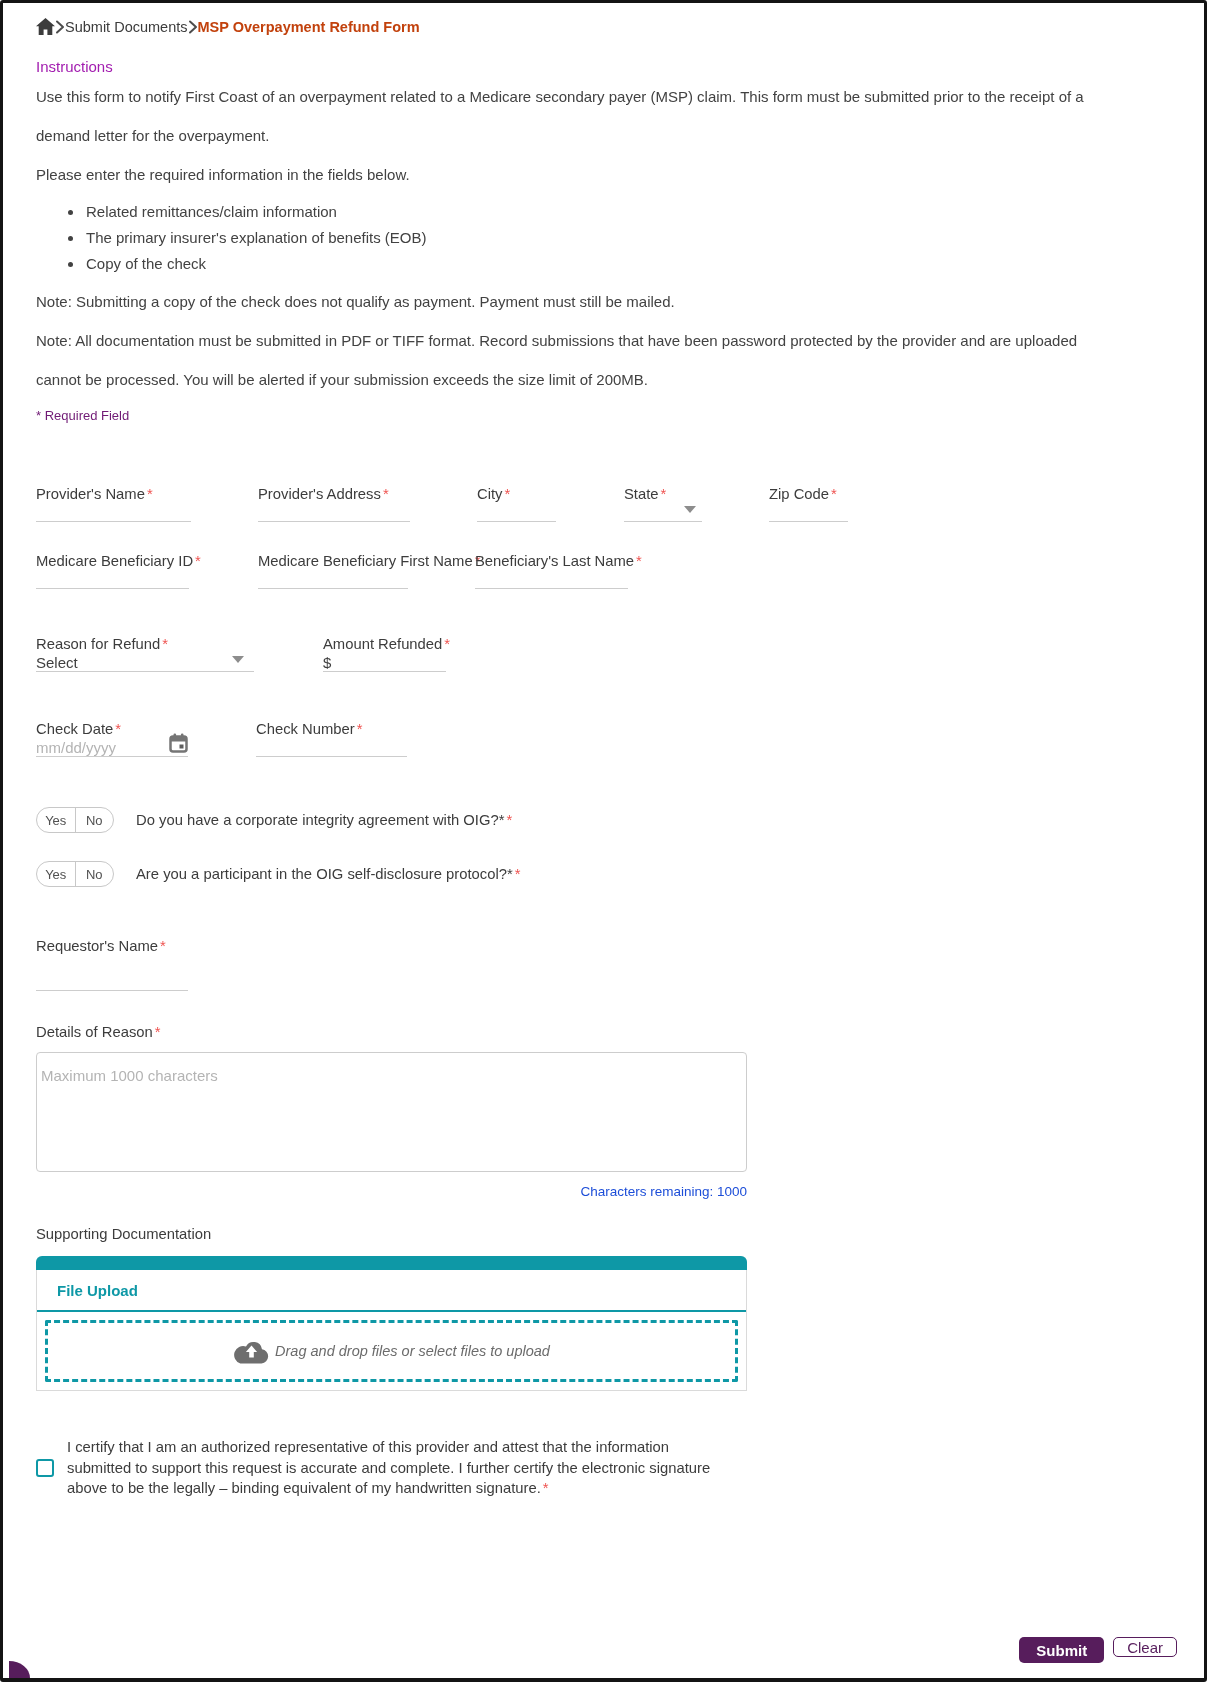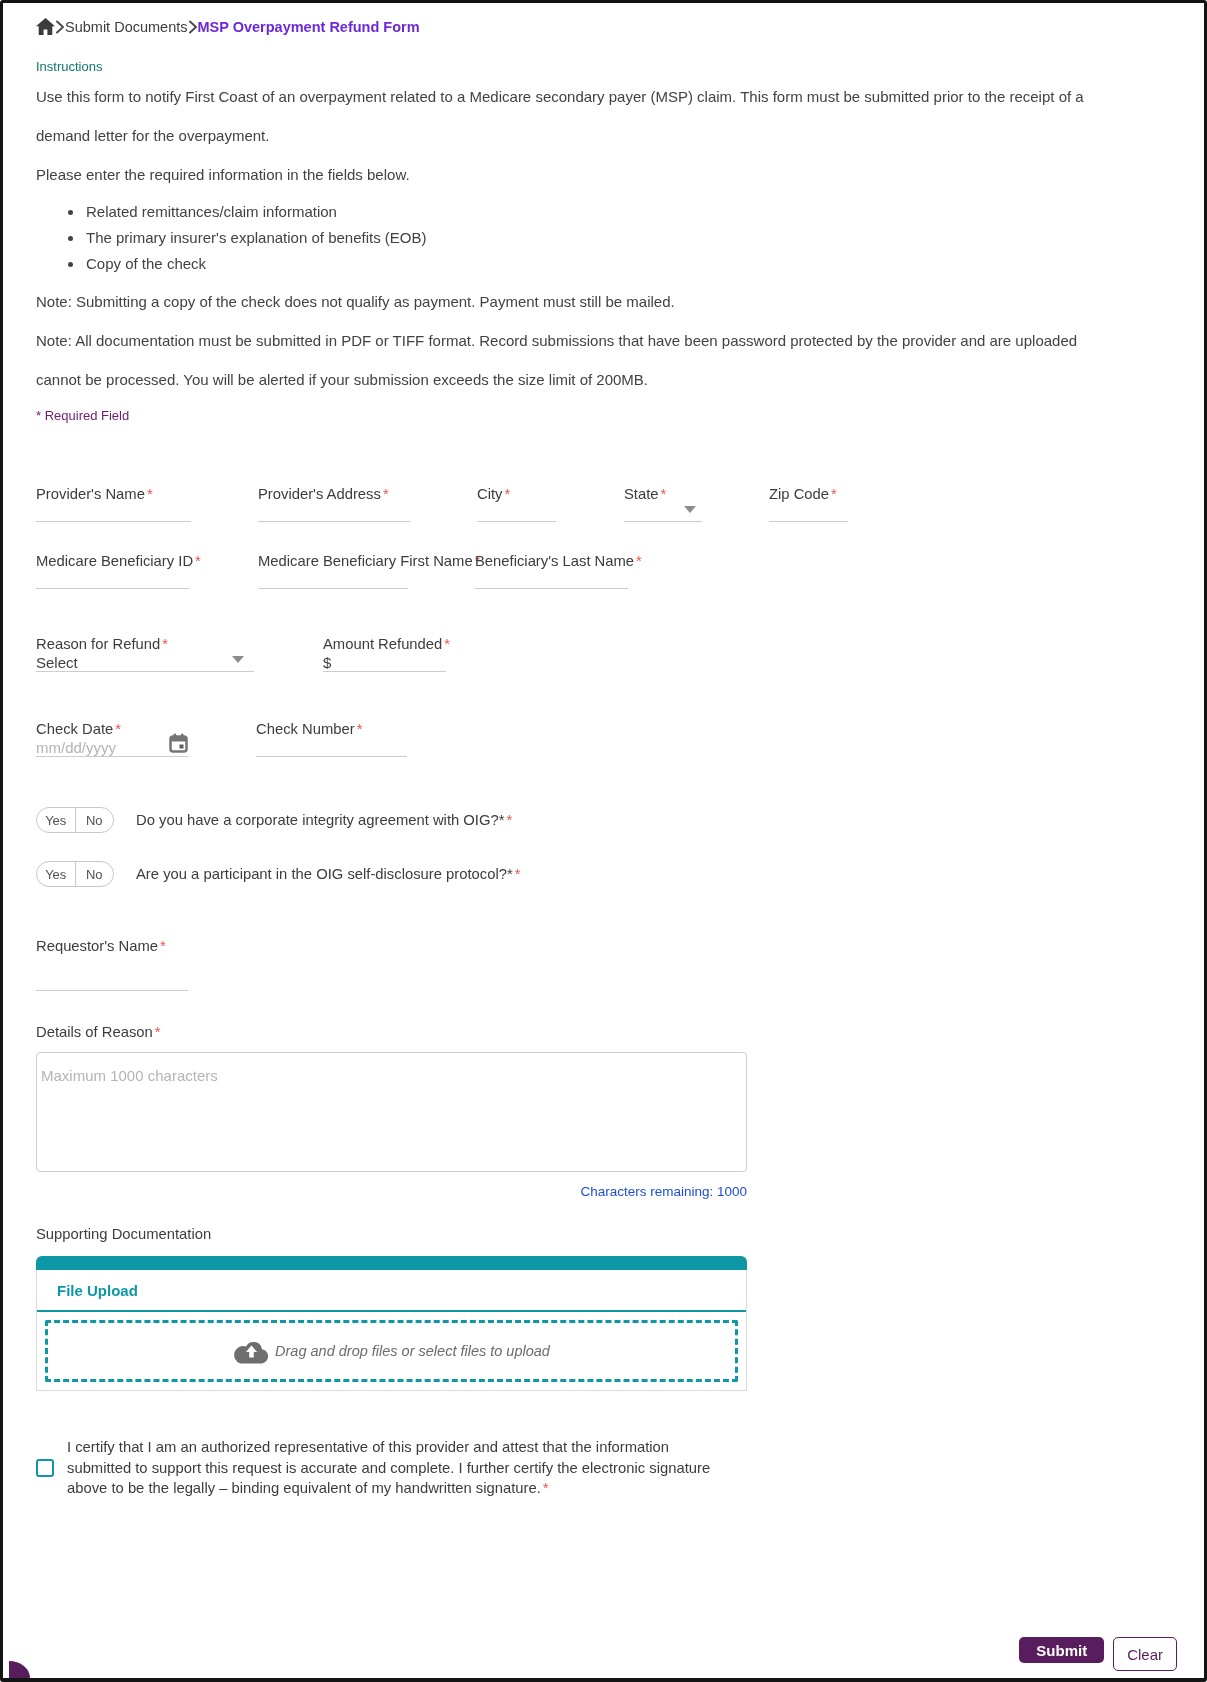--- a/index.html
+++ b/index.html
@@ -7,26 +7,26 @@
   body {
     width: 1207px; height: 1682px;
     border: 3px solid #141414; border-bottom-width: 4px; border-radius: 3px;
     font-family: "Liberation Sans", "DejaVu Sans", sans-serif;
     color: #3d3d3d; position: relative; overflow: hidden;
   }
   .page { padding: 15px 0 0 33px; }
 
   
   .breadcrumb { display:flex; align-items:center; font-size:14.5px; color:#3c3c3c; }
-  .crumb-current { font-weight:700; color:#6d28d9; font-size:14.5px; }
+  .crumb-current { font-weight:700; color:#c2410c; font-size:14.5px; }
   .icon-wrap { display:flex; align-items:center; }
 
   
   .instructions { margin-top: 22px; width: 1078px; font-size: 15px; color:#424242; }
-  .instr-title { font-size: 13px; font-weight: 400; color:#0f766e; line-height: 20px; }
+  .instr-title { font-size: 15px; font-weight: 400; color:#a21caf; line-height: 20px; }
   .instructions p { line-height: 39px; }
   .instructions ul { list-style: disc; padding-left: 48px; margin: 5px 0; }
   .instructions li { line-height: 26px; padding-left: 2px; }
   .required-note { color: #701a75; font-size: 13px; margin-top: 9px; }
 
   
   .form-area { margin-top: 62px; }
   .frow { display: flex; }
   .flabel { font-size: 14.8px; line-height: 18px; color:#3c3c3c; white-space: nowrap; }
   .flabel.err { color:#ef5350; }
@@ -74,21 +74,21 @@
   .drop-text { font-style: italic; font-size: 14.5px; color:#6b6b6b; }
 
   
   .certify { margin-top: 46px; display:flex; align-items:center; gap:13px; width: 710px; }
   .checkbox { width:18px; height:18px; border:2px solid #0e98a6; border-radius:3px; background:#fff; flex:none; cursor:pointer; }
   .certify-text { font-size:14.8px; line-height:20.5px; color:#3c3c3c; width:662px; }
 
   
   .footer { position:absolute; top:1634px; right:27px; display:flex; gap:9px; }
   .btn-submit { background:#571d5c; color:#fff; border:none; border-radius:5px; font-family:inherit; font-weight:700; font-size:15px; height:26px; padding:0 17px; cursor:pointer; }
-  .btn-clear { background:#fff; color:#571d5c; border:1.5px solid #571d5c; border-radius:5px; font-family:inherit; font-size:15px; height:34px; padding:0 13px; cursor:pointer; }
+  .btn-clear { background:#fff; color:#571d5c; border:1.5px solid #571d5c; border-radius:5px; font-family:inherit; font-size:15px; height:20px; padding:0 13px; cursor:pointer; }
   .corner-shape { position:absolute; left:6px; bottom:0; width:21px; height:17px; background:#571d5c; border-top-right-radius:100% 100%; }
 </style>
 </head>
 <body>
 
 <div class="page">
 
   <div class="breadcrumb">
     <span class="icon-wrap">
       <svg width="19" height="17" viewBox="0 0 19 17">

